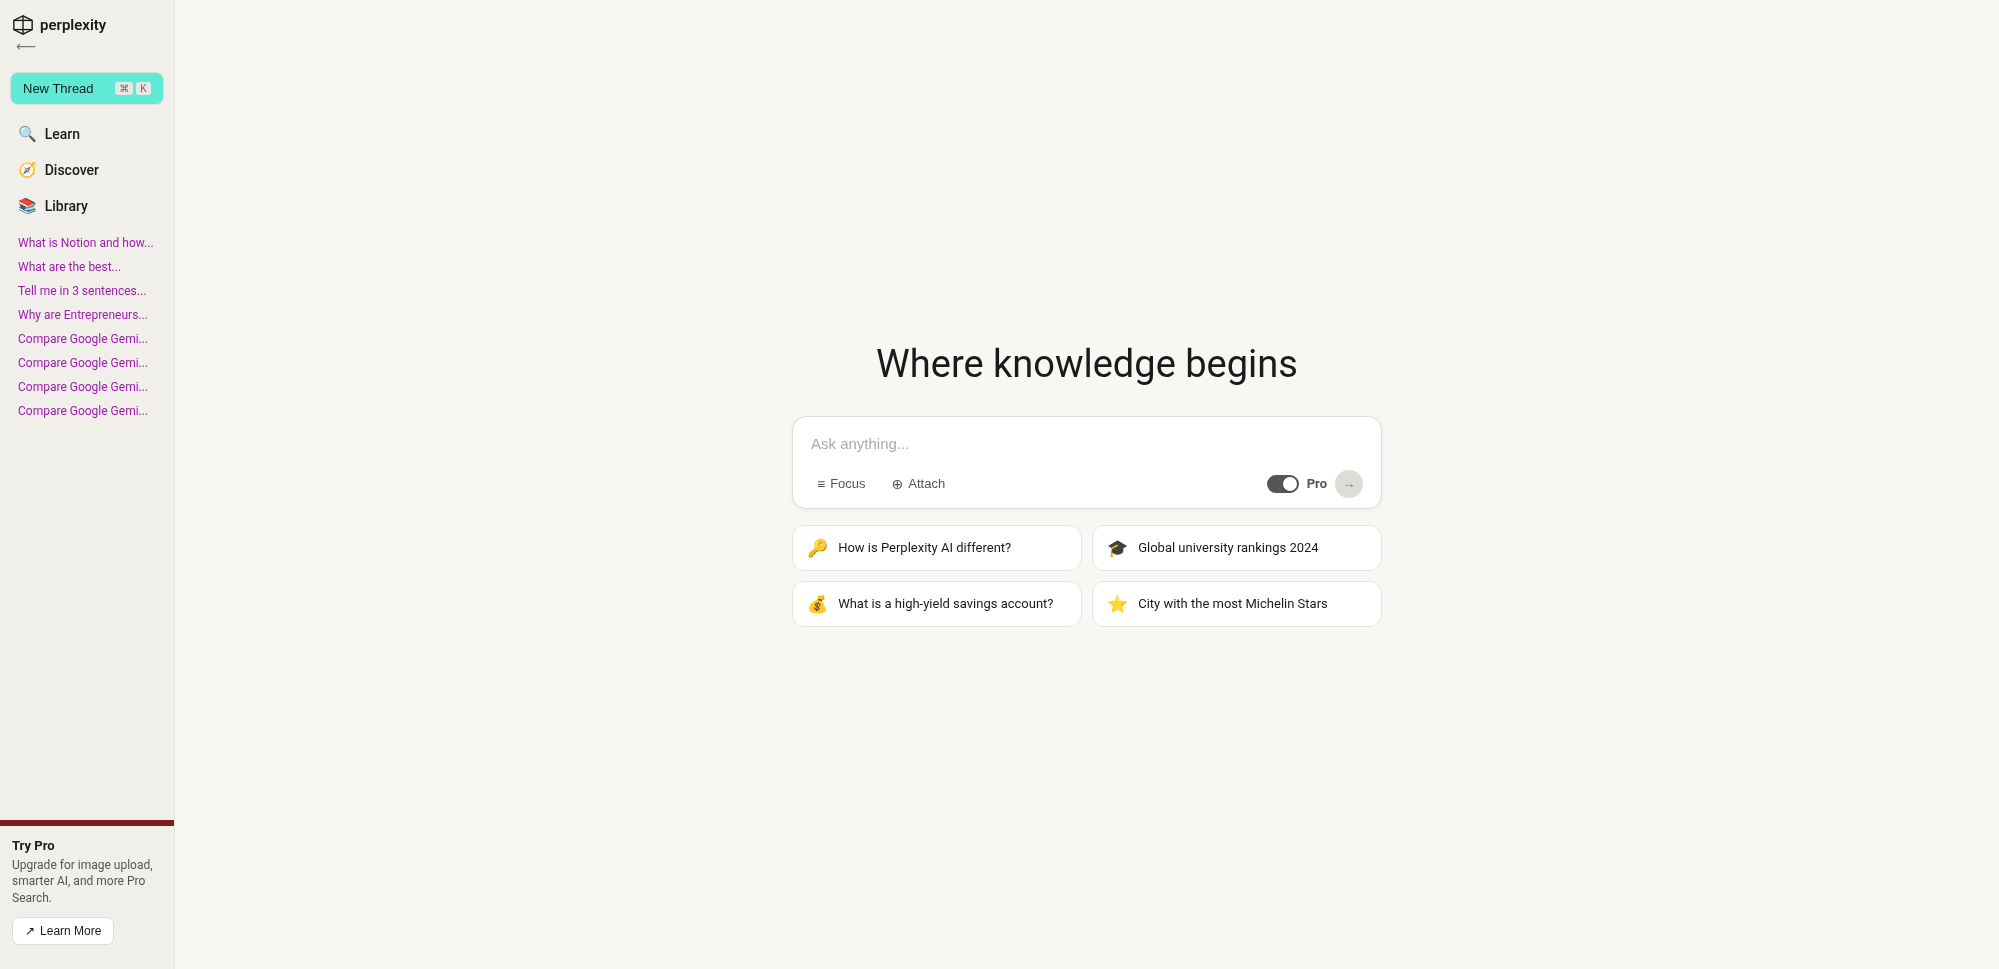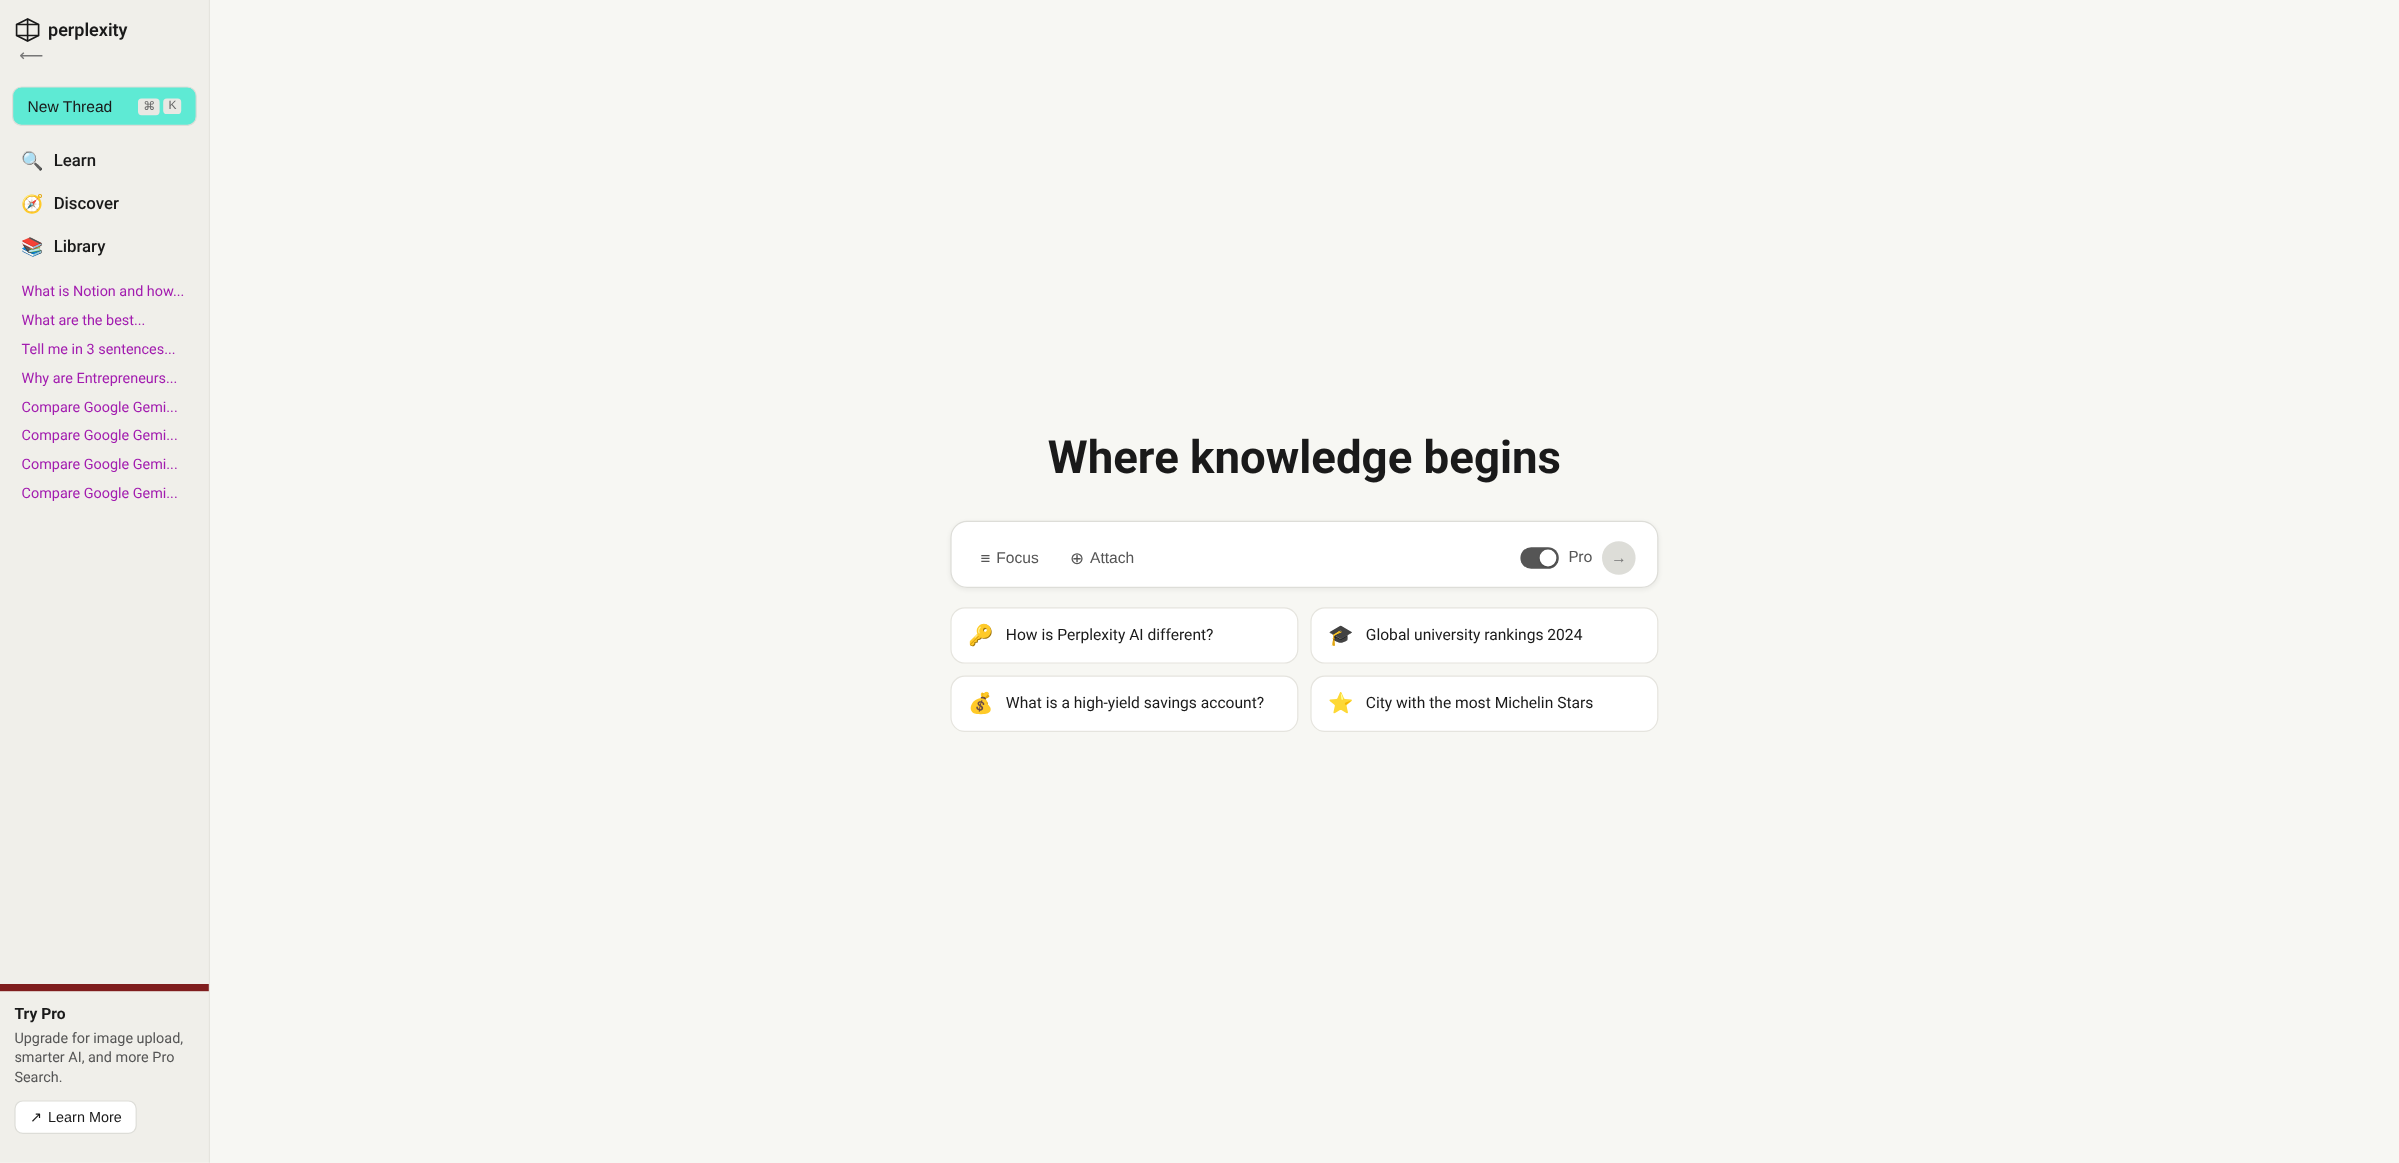--- a/index.html
+++ b/index.html
@@ -182,21 +182,21 @@
       display: flex;
       flex-direction: column;
       align-items: center;
       justify-content: center;
       background-color: #f7f7f3;
       padding: 20px;
     }
 
     .main-title {
       font-size: 38px;
-      font-weight: 700;
+      font-weight: 400;
       color: #1a1a1a;
       margin-bottom: 30px;
       text-align: center;
     }
 
     
     .search-container {
       width: 100%;
       max-width: 590px;
       background: #ffffff;
@@ -274,21 +274,21 @@
       background: white;
       border-radius: 50%;
       position: absolute;
       right: 2px;
       box-shadow: 0 1px 2px rgba(0,0,0,0.2);
     }
 
     .pro-label {
       font-size: 13px;
       color: #555;
-      font-weight: 400;
+      font-weight: 700;
     }
 
     .submit-btn {
       width: 28px;
       height: 28px;
       background: #ddddd8;
       border: none;
       border-radius: 50%;
       display: flex;
       align-items: center;
@@ -391,20 +391,21 @@
     </button>
   </div>
 
 </div>
 
 <div id="main">
 
   <h1 class="main-title">Where knowledge begins</h1>
 
   <div class="search-container">
+    <input class="search-input" type="text" placeholder="Ask anything..." style="">
     <div class="search-toolbar">
       <div class="search-toolbar-left">
         <button class="toolbar-btn">
           <span class="btn-icon">≡</span>
           <span>Focus</span>
         </button>
         <button class="toolbar-btn">
           <span class="btn-icon">⊕</span>
           <span>Attach</span>
         </button>

